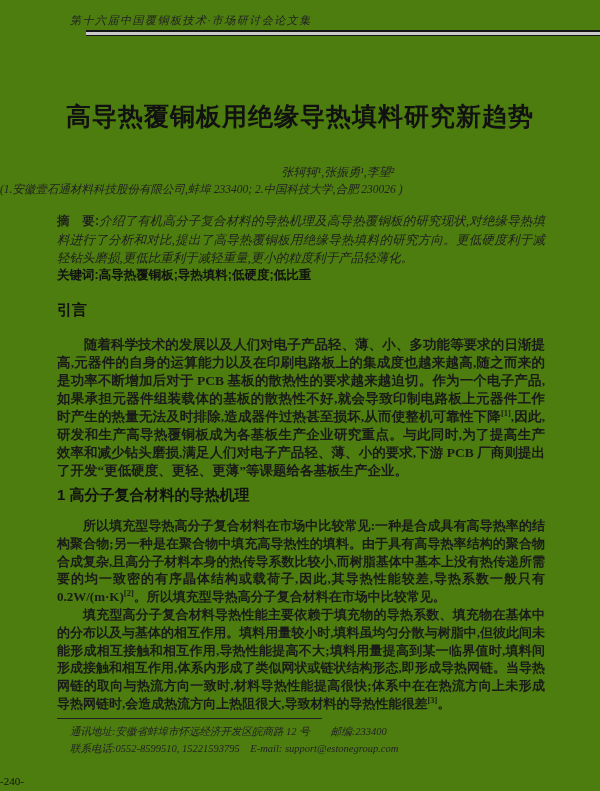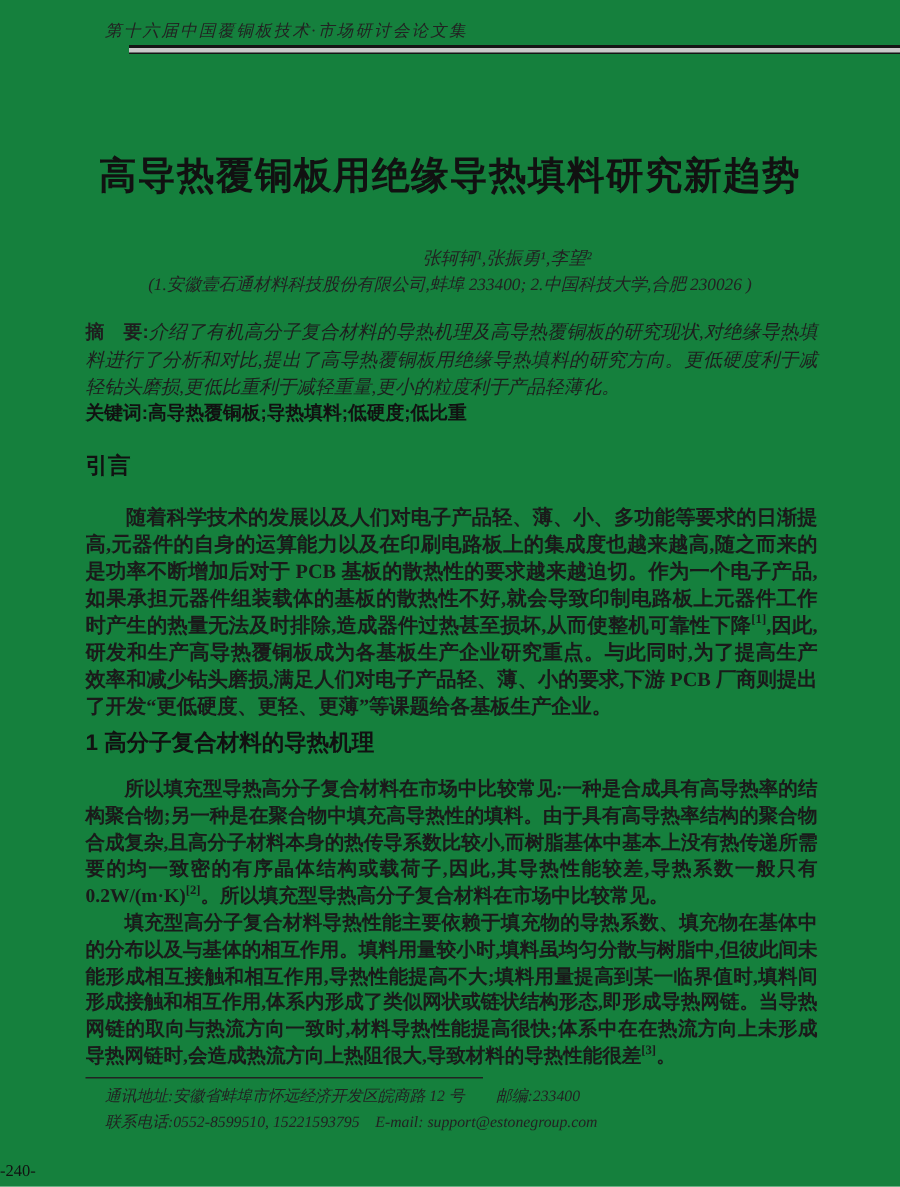--- a/index.html
+++ b/index.html
@@ -4,21 +4,21 @@
 <style>
   html, body { margin: 0; padding: 0; }
   body {
     width: 600px; height: 791px;
     background: #ffffff;
     font-family: "Liberation Serif", "DejaVu Serif", serif;
     color: #1c1c1c;
     position: relative;
     overflow: hidden;
   }
-  .page { position: absolute; inset: 0; background: #15803d; }
+  .page { position: absolute; inset: 0; background: #4d7c0f; }
 
   .running-header {
     position: absolute; top: 13px; left: 70px;
     font-size: 11px; font-style: italic; letter-spacing: 1.5px; color: #222;
     white-space: nowrap;
   }
   .header-rule {
     position: absolute; top: 30px; left: 86px; right: 0; height: 3px;
     border-top: 2px solid #151515; border-bottom: 1px solid #151515;
     background: #c9c9c9;
@@ -30,21 +30,21 @@
     font-size: 25px; font-weight: bold; letter-spacing: 1px;
     font-family: "Liberation Sans", "DejaVu Sans", sans-serif;
     color: #111;
   }
   .authors {
     position: absolute; top: 164px; left: 0; width: 100%;
     text-align: center; font-size: 12px; font-style: italic; color: #222; padding-left: 38px;
   }
   .affiliation {
     position: absolute; top: 182px; left: 0; width: 100%;
-    text-align: center; font-size: 11.5px; font-style: italic; color: #222;
+    font-size: 11.5px; font-style: italic; color: #222;
   }
 
   .abstract {
     position: absolute; top: 212px; left: 57px; width: 488px;
     font-size: 12.5px; line-height: 18.5px; text-align: justify;
     font-style: italic; color: #1e1e1e;
   }
   .abstract .label, .keywords .label {
     font-style: normal; font-weight: bold;
     font-family: "Liberation Sans", "DejaVu Sans", sans-serif;

